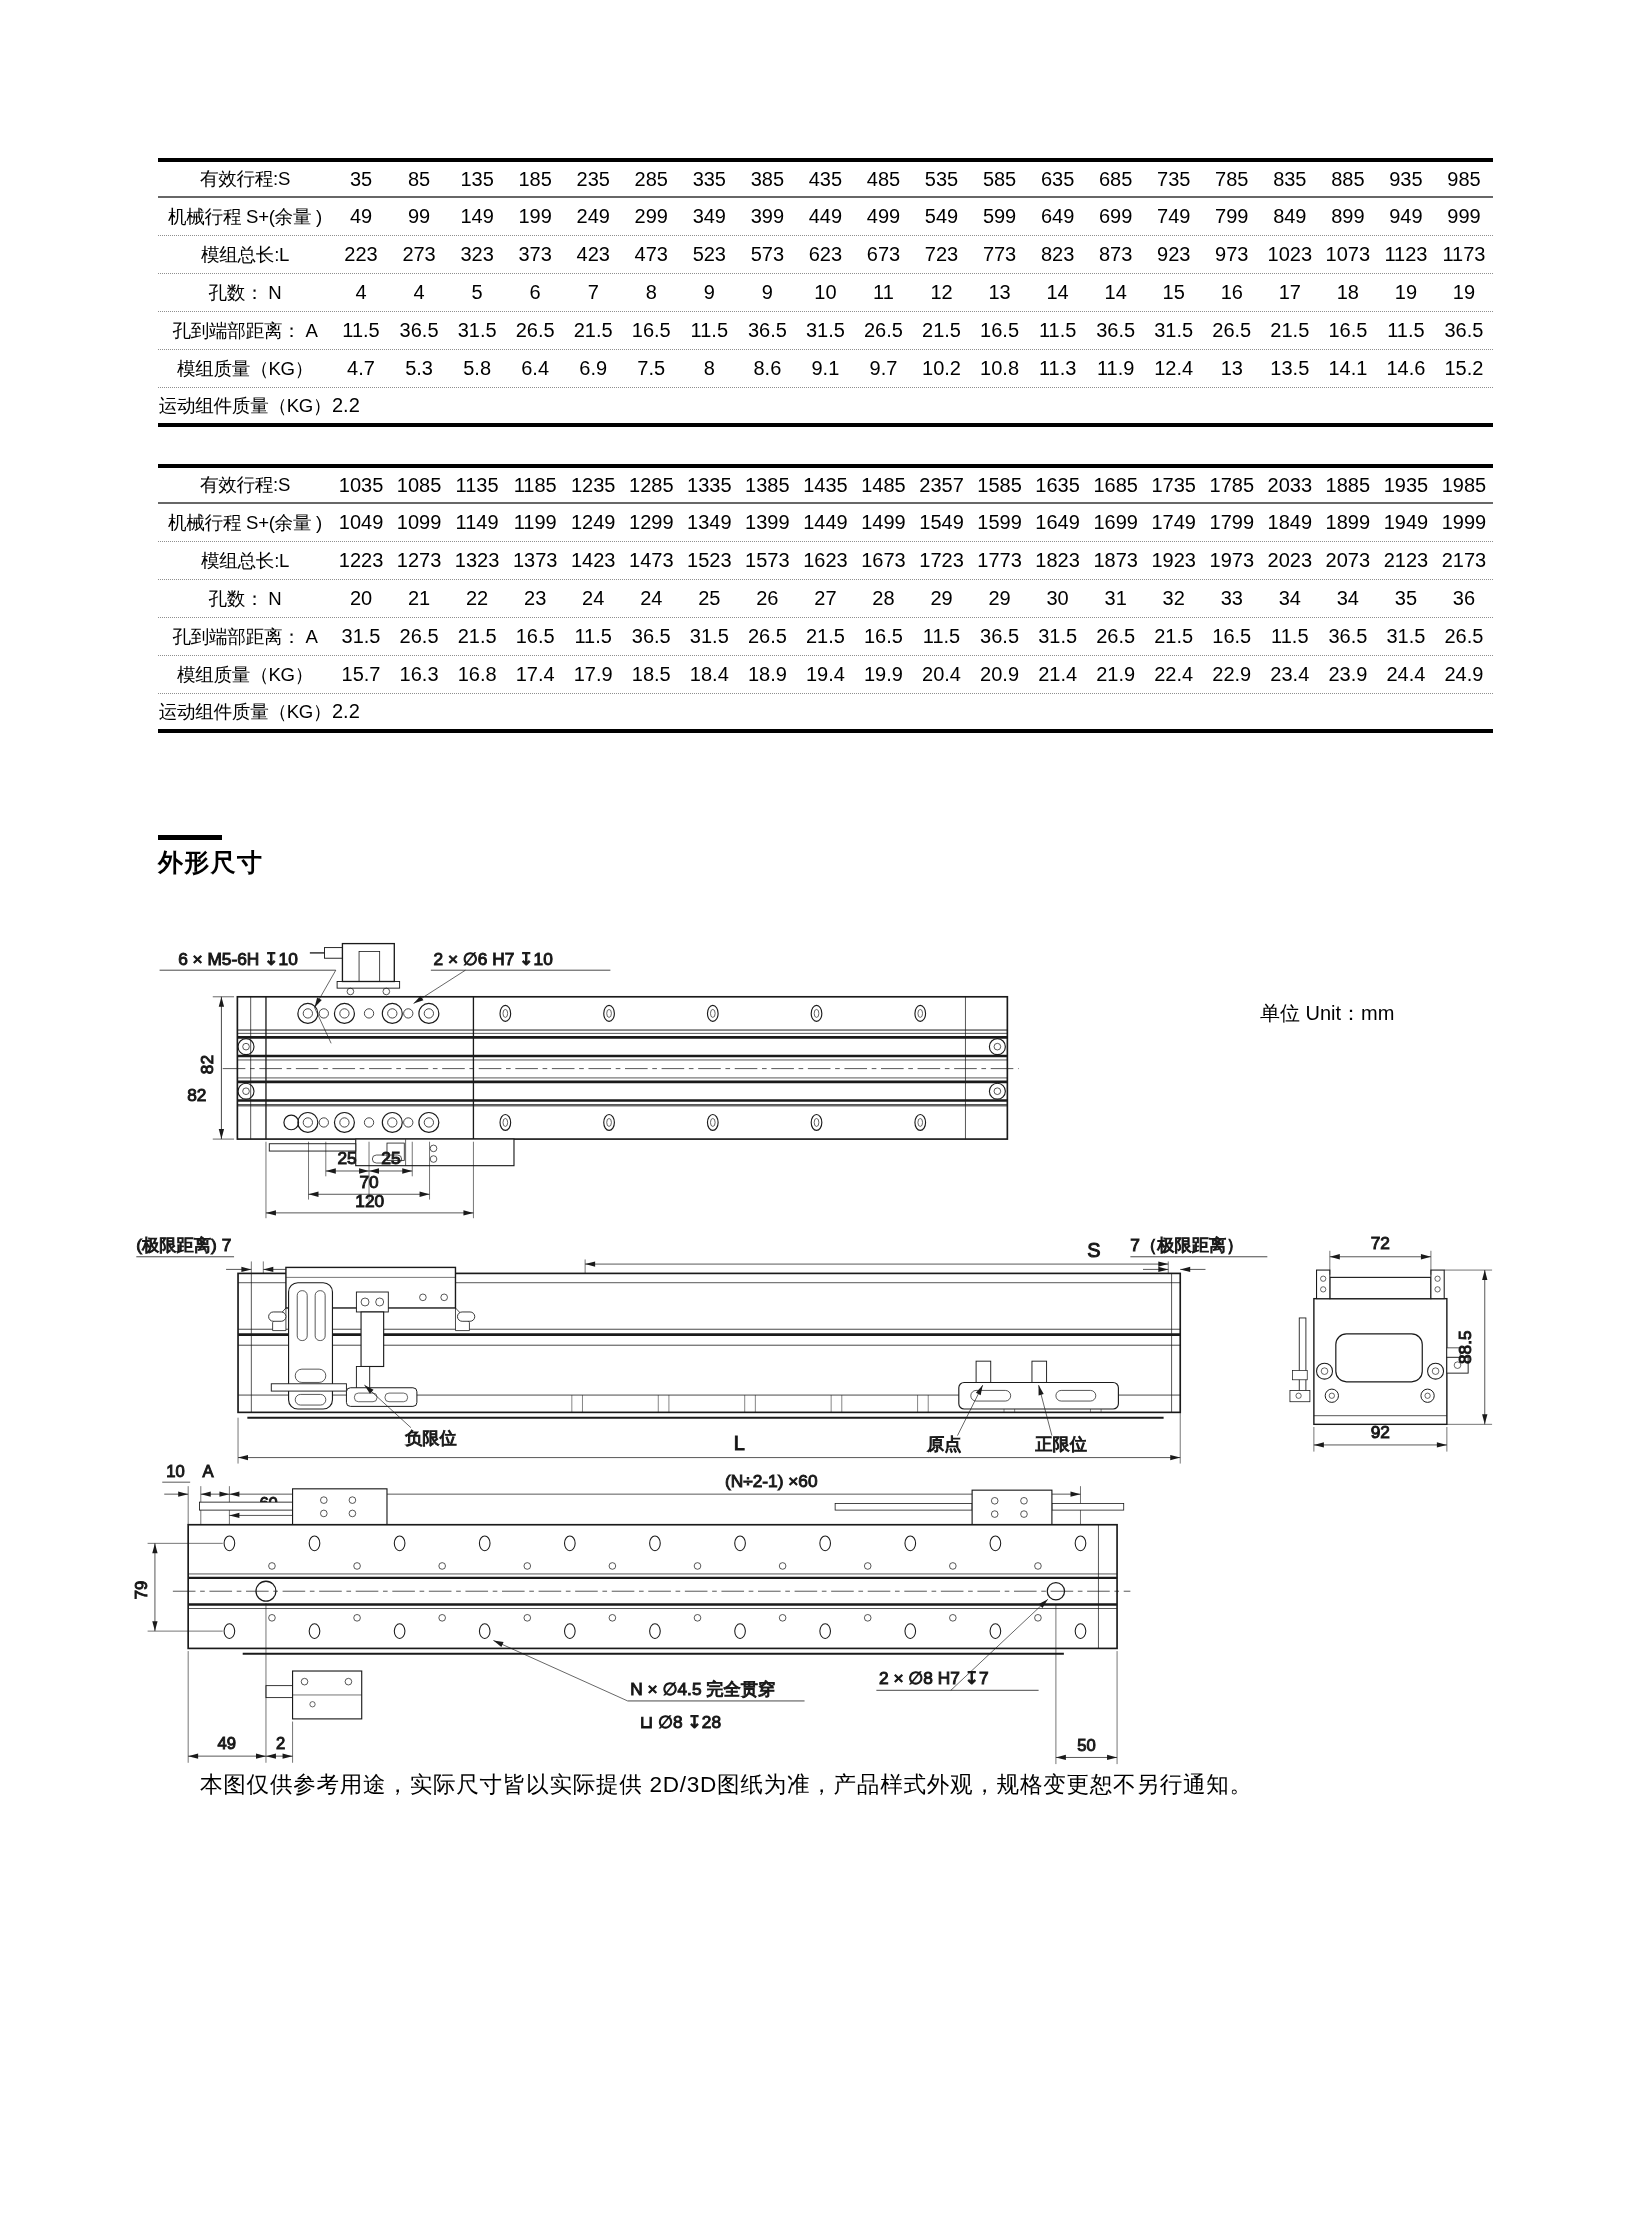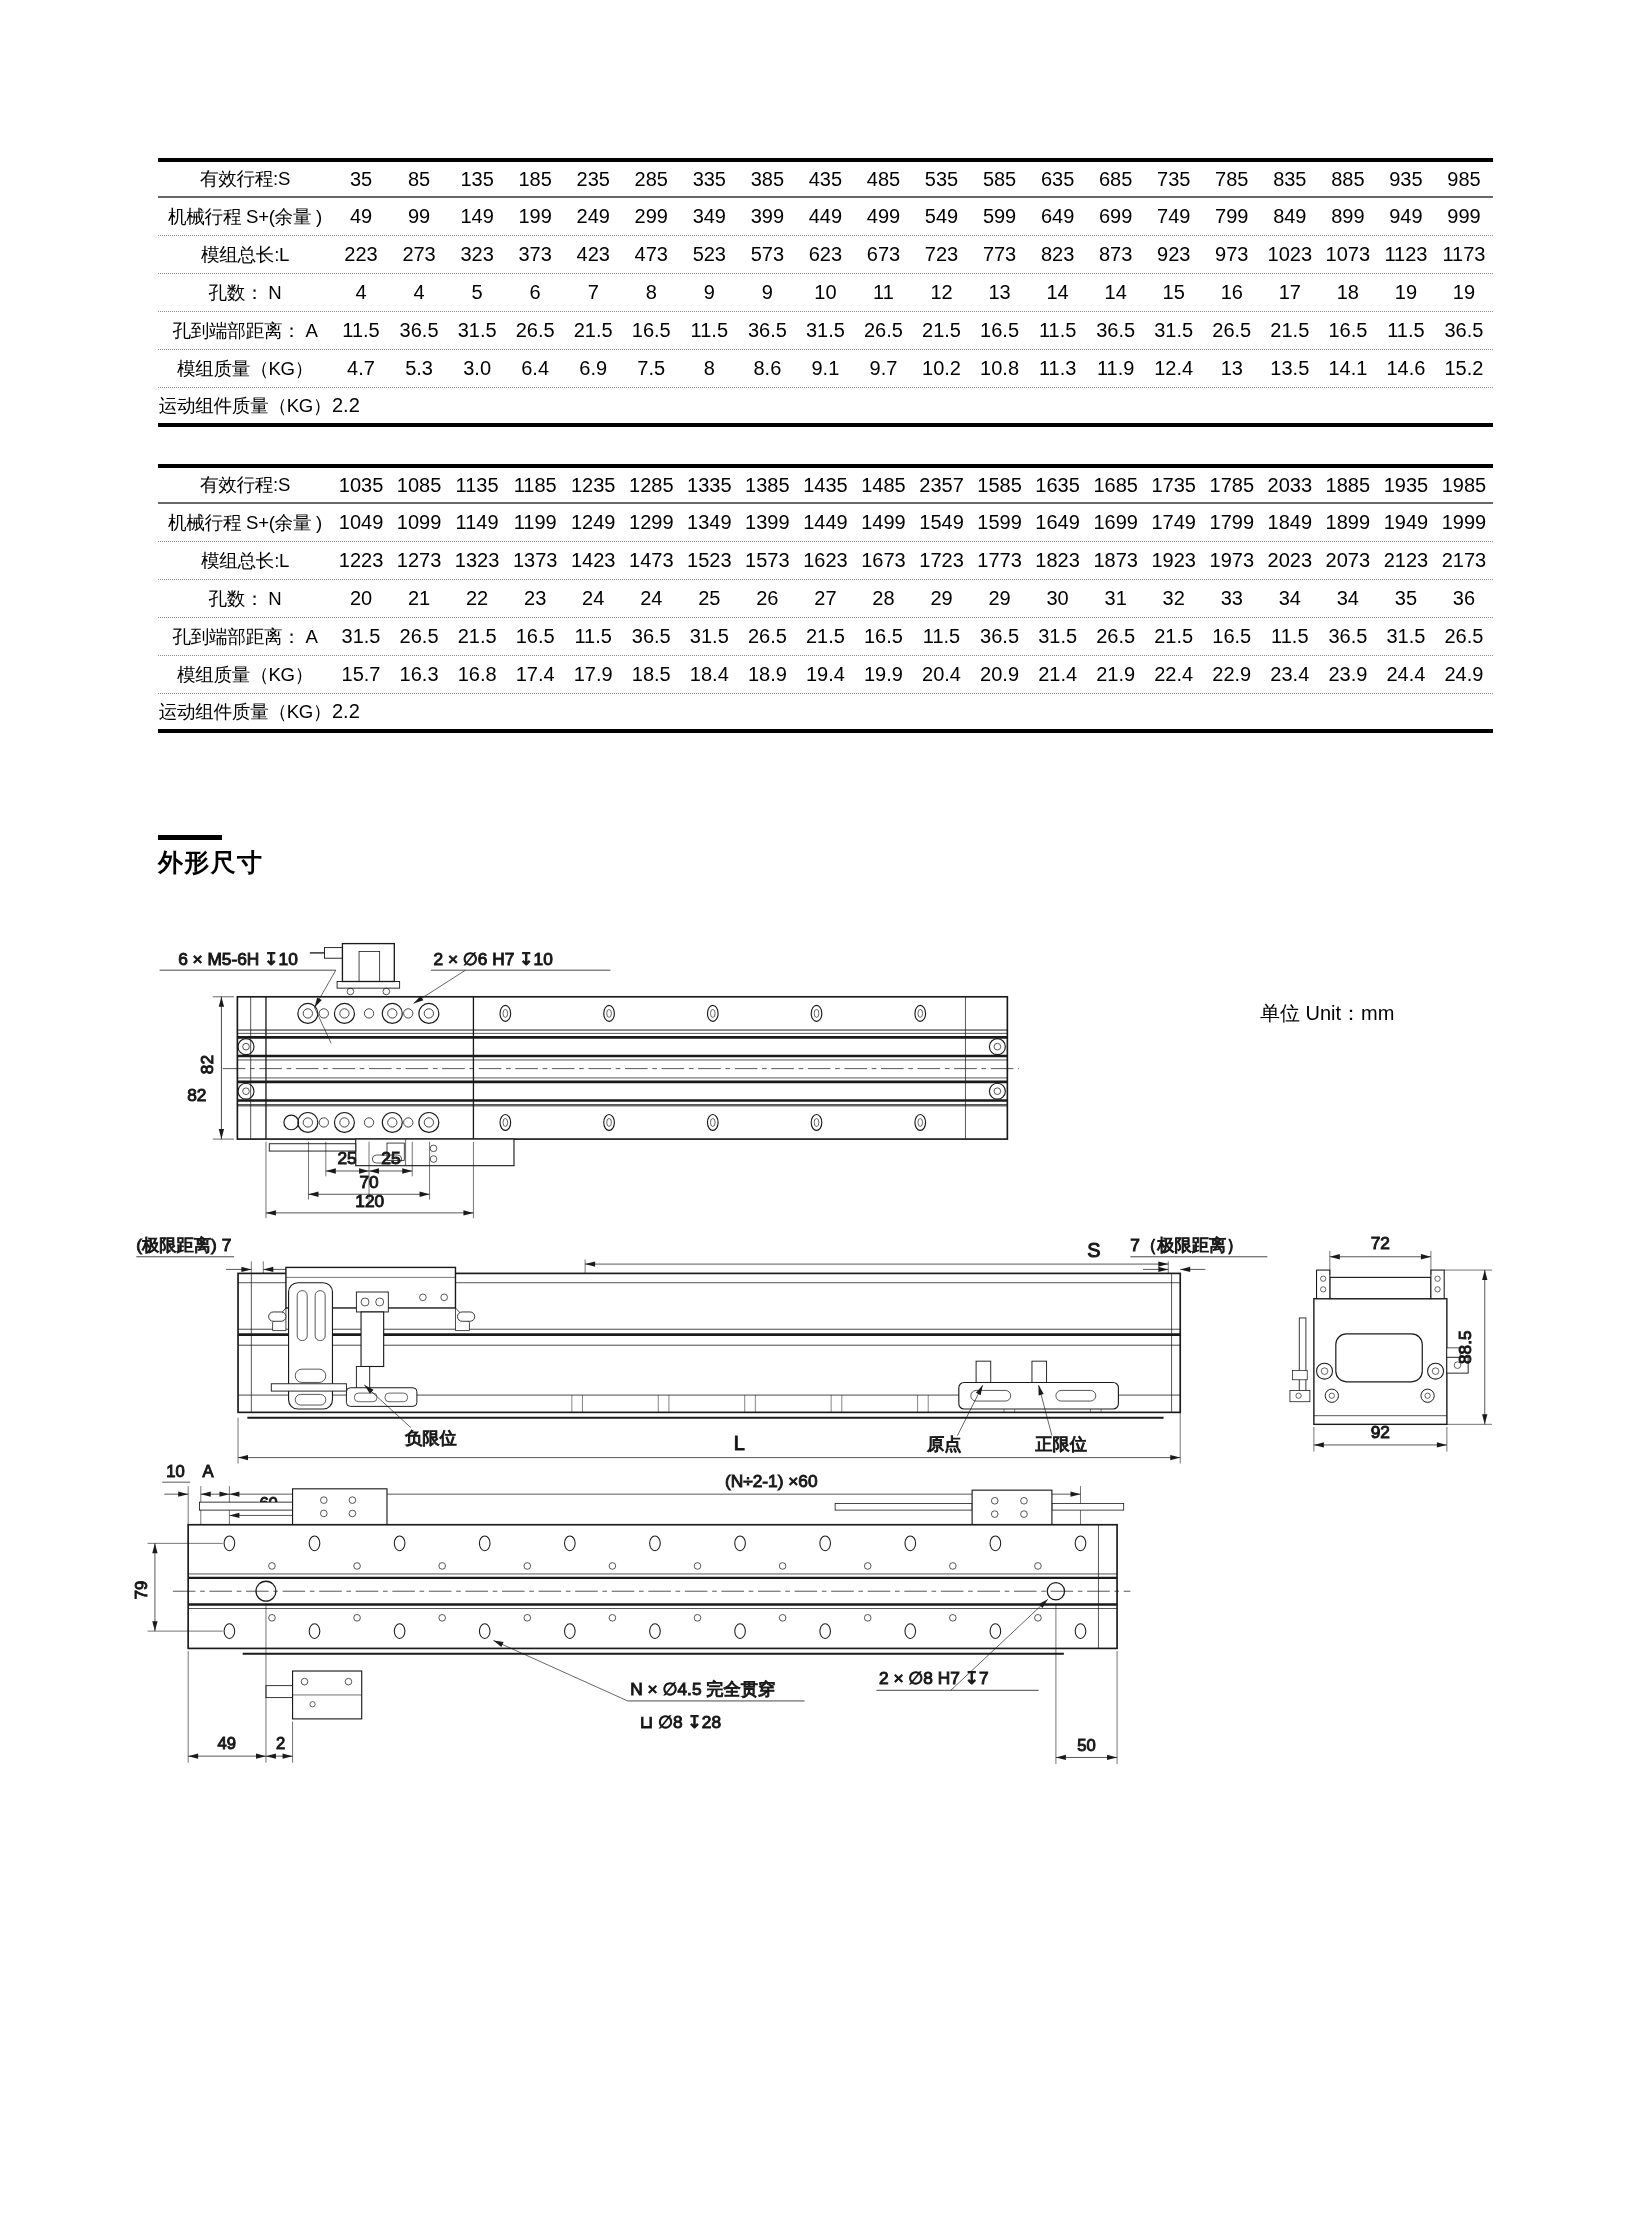--- a/index.html
+++ b/index.html
@@ -146,21 +146,21 @@
         <div class="tcell">26.5</div>
         <div class="tcell">21.5</div>
         <div class="tcell">16.5</div>
         <div class="tcell">11.5</div>
         <div class="tcell">36.5</div>
       </div>
       <div class="trow">
         <div class="tlabel">模组质量（KG）</div>
         <div class="tcell">4.7</div>
         <div class="tcell">5.3</div>
-        <div class="tcell">3.0</div>
+        <div class="tcell">5.8</div>
         <div class="tcell">6.4</div>
         <div class="tcell">6.9</div>
         <div class="tcell">7.5</div>
         <div class="tcell">8</div>
         <div class="tcell">8.6</div>
         <div class="tcell">9.1</div>
         <div class="tcell">9.7</div>
         <div class="tcell">10.2</div>
         <div class="tcell">10.8</div>
         <div class="tcell">11.3</div>
@@ -717,14 +717,15 @@
       <line x1="400" y1="2640" x2="440" y2="2640" stroke-width="1.1" marker-start="url(#ar)" marker-end="url(#ar)"></line>
       <text class="dimtxt-s" text-anchor="middle" x="341" y="2630">49</text>
       <text class="dimtxt-s" text-anchor="middle" x="422" y="2630">2</text>
       <line x1="1588" y1="2412" x2="1588" y2="2652" stroke-width="0.9"></line>
       <line x1="1680" y1="2482" x2="1680" y2="2652" stroke-width="0.9"></line>
       <line x1="1588" y1="2642" x2="1680" y2="2642" stroke-width="1.1" marker-start="url(#ar)" marker-end="url(#ar)"></line>
       <text class="dimtxt-s" text-anchor="middle" x="1634" y="2632">50</text>
     </g>
   </svg>
 
+  <div class="footer-note">本图仅供参考用途，实际尺寸皆以实际提供 2D/3D图纸为准，产品样式外观，规格变更恕不另行通知。</div>
 </div>
 
 
 </body></html>

